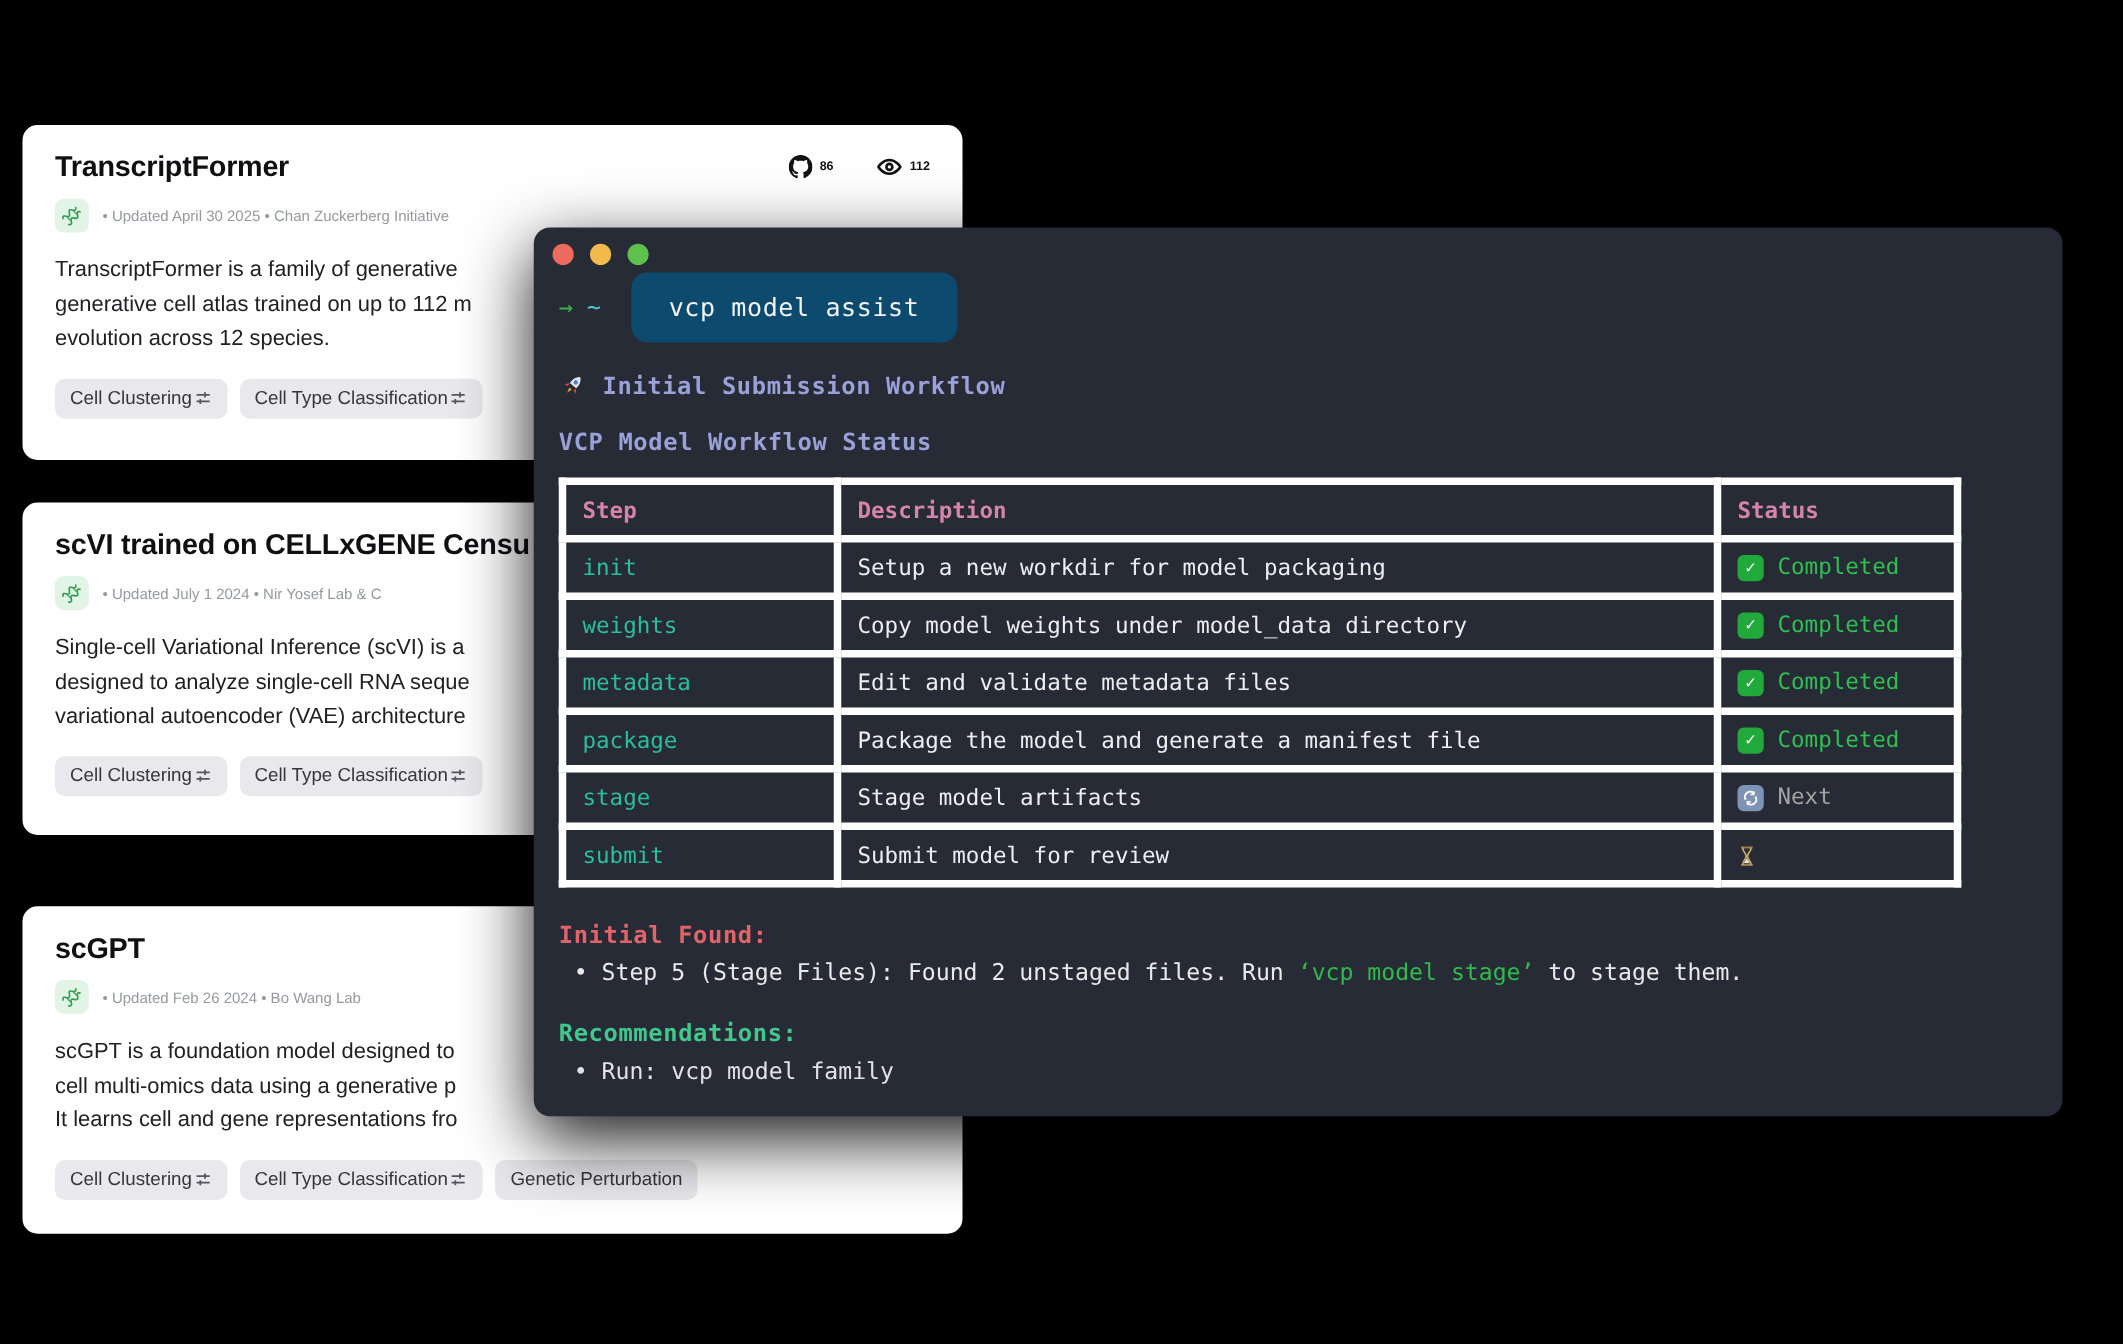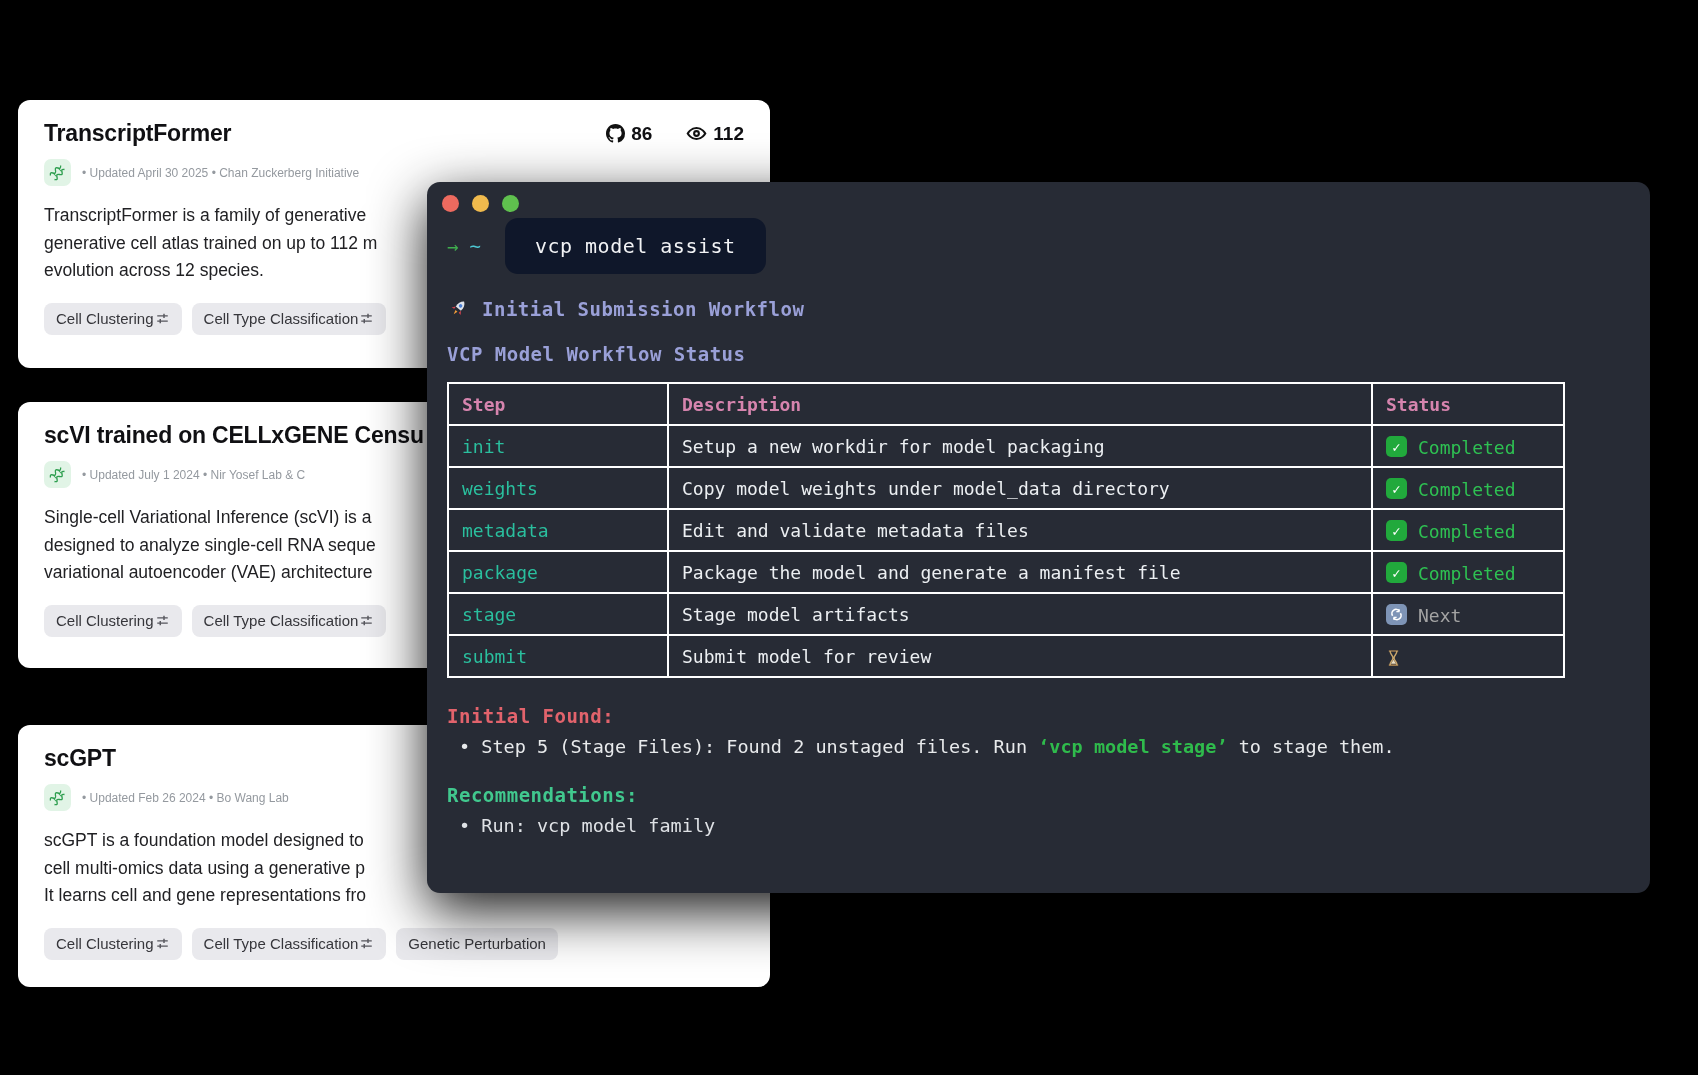--- a/index.html
+++ b/index.html
@@ -8,21 +8,21 @@
 
   
   .card{position:absolute;left:18px;width:752px;background:#ffffff;border-radius:12px;
         box-shadow:0 8px 26px rgba(0,0,0,.7);padding:20px 26px;box-sizing:border-box;z-index:2;}
   .card1{top:100px;height:268px;}
   .card2{top:402px;height:266px;}
   .card3{top:725px;height:262px;}
   .card-head{display:flex;justify-content:space-between;align-items:center;}
   .card-title{margin:0;font-size:23px;font-weight:700;color:#101013;letter-spacing:-.2px;white-space:nowrap;}
   .stats{display:flex;gap:18px;align-items:center;}
-  .stat{display:flex;gap:6px;align-items:center;font-size:19px;font-weight:bold;color:#101013;padding-left:16px;}
+  .stat{display:flex;gap:6px;align-items:center;font-size:10px;font-weight:bold;color:#101013;padding-left:16px;}
   .meta{display:flex;align-items:center;gap:11px;margin-top:12px;}
   .badge{width:27px;height:27px;background:#e1f4e6;border-radius:7px;display:flex;align-items:center;justify-content:center;flex:0 0 auto;}
   .meta-text{color:#94999f;font-size:12px;white-space:nowrap;}
   .desc{margin-top:16px;font-size:17.5px;line-height:27.5px;color:#212124;}
   .desc div{white-space:nowrap;}
   .tags{display:flex;gap:10px;margin-top:18px;}
   .chip{background:#e9e9ed;border-radius:8px;padding:4px 12px;font-size:15px;color:#36363b;
         display:flex;align-items:center;gap:1px;height:24px;white-space:nowrap;}
 
   
@@ -31,40 +31,40 @@
             font-family:"DejaVu Sans Mono",monospace;color:#e8eaec;box-sizing:border-box;}
   .lights{position:absolute;top:13px;left:15px;display:flex;gap:13px;}
   .light{width:17px;height:17px;border-radius:50%;}
   .light.red{background:#ed6a5f;}
   .light.yellow{background:#f0ba4d;}
   .light.green{background:#5fc04e;}
   .term-body{padding:36px 20px 0;}
   .prompt-row{display:flex;align-items:center;height:56px;}
   .p-arrow{color:#3fae4e;font-size:19px;margin-right:11px;}
   .p-tilde{color:#4ec9d4;font-size:19px;margin-right:24px;}
-  .cmdbox{background:#0f172a;border-radius:13px;height:56px;display:inline-flex;align-items:center;
+  .cmdbox{background:#0c4a6e;border-radius:13px;height:56px;display:inline-flex;align-items:center;
           justify-content:center;padding:0 30px;font-size:20px;color:#f2f3f5;letter-spacing:.5px;}
   .rocket-line{margin-top:24px;display:flex;align-items:center;gap:13px;font-size:19px;}
   .lav{color:#9aa0d8;font-weight:bold;letter-spacing:.5px;}
   .status-title{margin-top:23px;font-size:19px;}
   table.wf{margin-top:17px;border-collapse:collapse;table-layout:fixed;width:1116px;}
-  table.wf th,table.wf td{border:2px solid #ffffff;padding:7px 13px;font-size:18px;text-align:left;
+  table.wf th,table.wf td{border:6px solid #ffffff;padding:7px 13px;font-size:18px;text-align:left;
           overflow:hidden;white-space:nowrap;height:26px;}
   table.wf th{color:#d684ae;font-weight:bold;}
   .c-step{color:#2abf9e;}
   .c-desc{color:#eceff2;}
   .st-ico{display:inline-flex;width:21px;height:21px;border-radius:5px;align-items:center;justify-content:center;
           vertical-align:middle;margin-right:11px;}
   .ico-check{background:#21a93c;color:#fff;font-size:14px;font-weight:bold;}
   .ico-refresh{background:#7e94b6;}
   .st-done{color:#2ec152;vertical-align:middle;}
   .st-next{color:#a3a3a3;vertical-align:middle;}
   .issues-h{margin-top:27px;color:#e2636c;font-weight:bold;font-size:19px;letter-spacing:.5px;}
   .issue-line{margin-top:9px;font-size:18.5px;padding-left:12px;color:#e8eaec;white-space:nowrap;}
-  .code-green{color:#2fbb4c;font-weight:bold;}
+  .code-green{color:#2fbb4c;font-weight:normal;}
   .rec-h{margin-top:27px;color:#41c88e;font-weight:bold;font-size:19px;letter-spacing:.5px;}
   .rec-line{margin-top:9px;font-size:18.5px;padding-left:12px;color:#dfe2e6;white-space:nowrap;}
   svg{display:block;}
 </style>
 </head>
 <body>
 
 <div class="stage">
 
   <article class="card card1">

